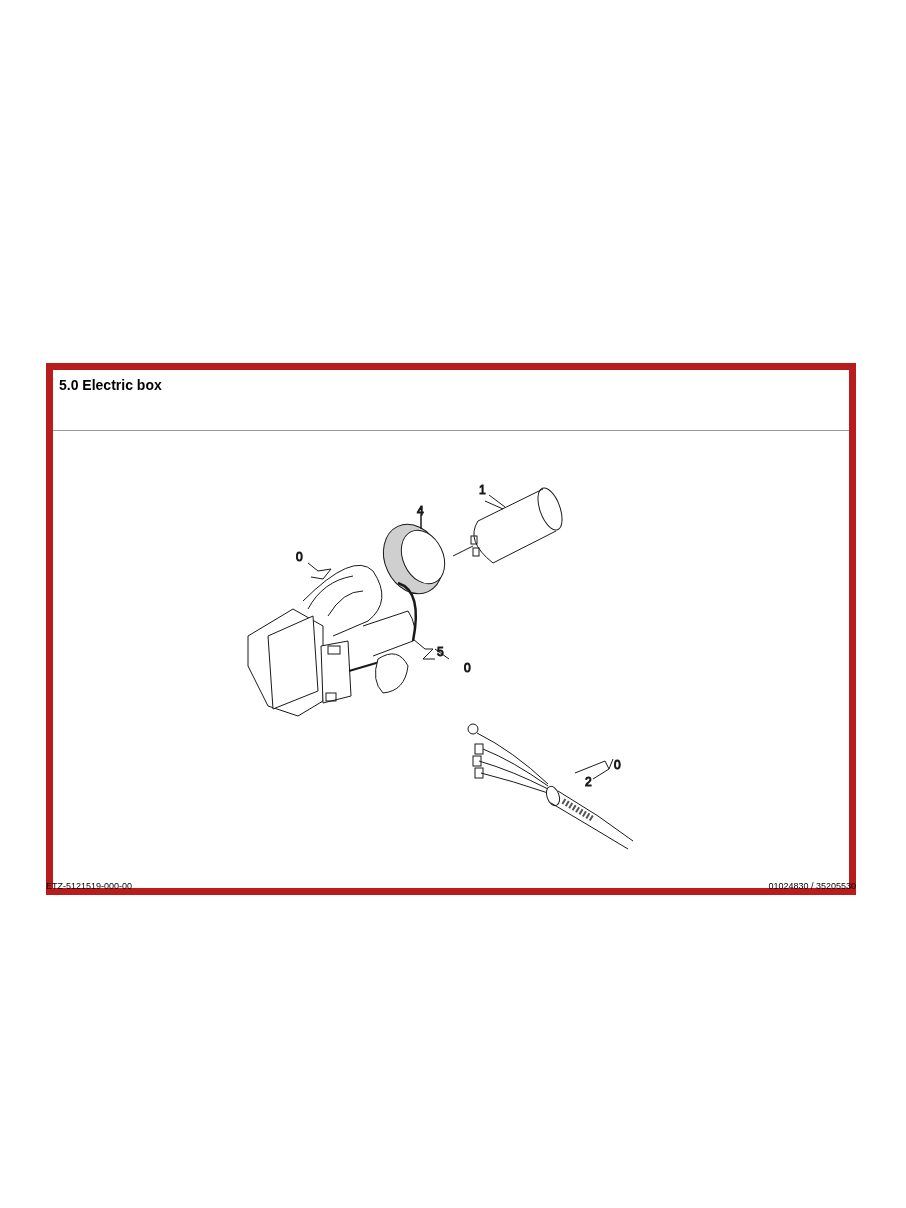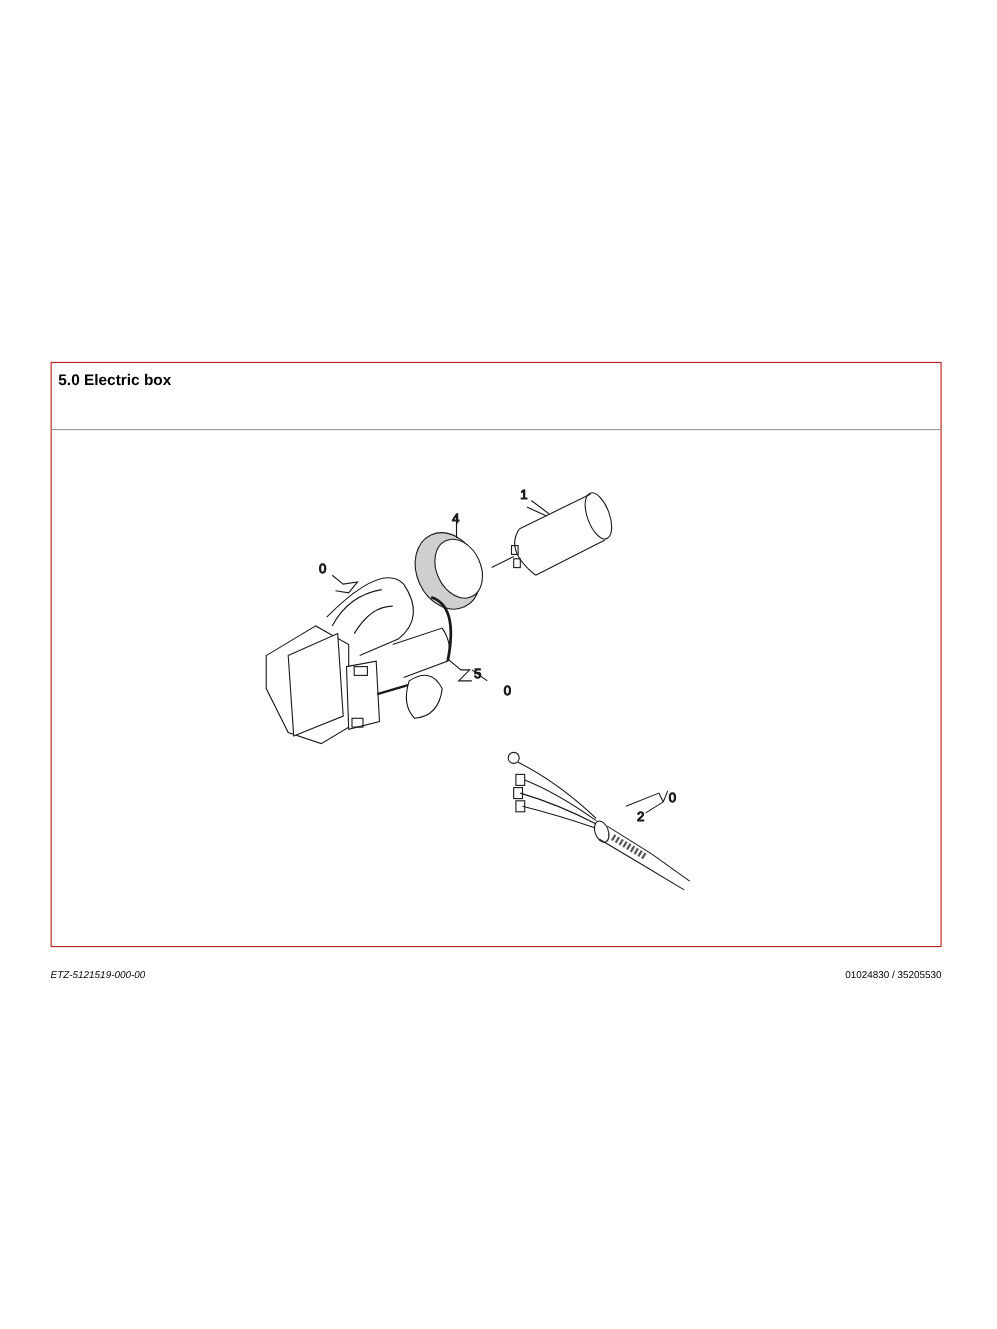--- a/index.html
+++ b/index.html
@@ -1,21 +1,21 @@
 <!DOCTYPE html>
 <html><head>
 <meta charset="utf-8">
 <style>
   html, body { margin: 0; padding: 0; background: #ffffff; }
   body { width: 906px; height: 1208px; position: relative; font-family: "Liberation Sans", sans-serif; color: #000; overflow: hidden; }
-  .frame { position: absolute; left: 46px; top: 329px; width: 810px; height: 532px; border: 1px solid #b91c1c; box-sizing: border-box; }
+  .frame { position: absolute; left: 46px; top: 363px; width: 810px; height: 532px; border: 7px solid #b91c1c; box-sizing: border-box; }
   .header { position: absolute; left: 0; top: 0; right: 0; height: 60px; border-bottom: 1px solid #9a9a9a; }
   .title { position: absolute; left: 6px; top: 7px; font-size: 14px; font-weight: bold; }
   .drawing { position: absolute; left: 0; top: 61px; right: 0; bottom: 0; }
-  .footer-left { position: absolute; left: 46px; top: 881px; font-size: 9px; font-style: italic; }
+  .footer-left { position: absolute; left: 46px; top: 881px; font-size: 9px; }
   .footer-right { position: absolute; right: 50px; top: 881px; font-size: 9px; }
   svg text { font-family: "Liberation Sans", sans-serif; font-size: 12px; fill: #000; }
 </style>
 </head>
 <body>
 
 <div class="frame">
   <div class="header">
     <div class="title">5.0 Electric box</div>
   </div>

